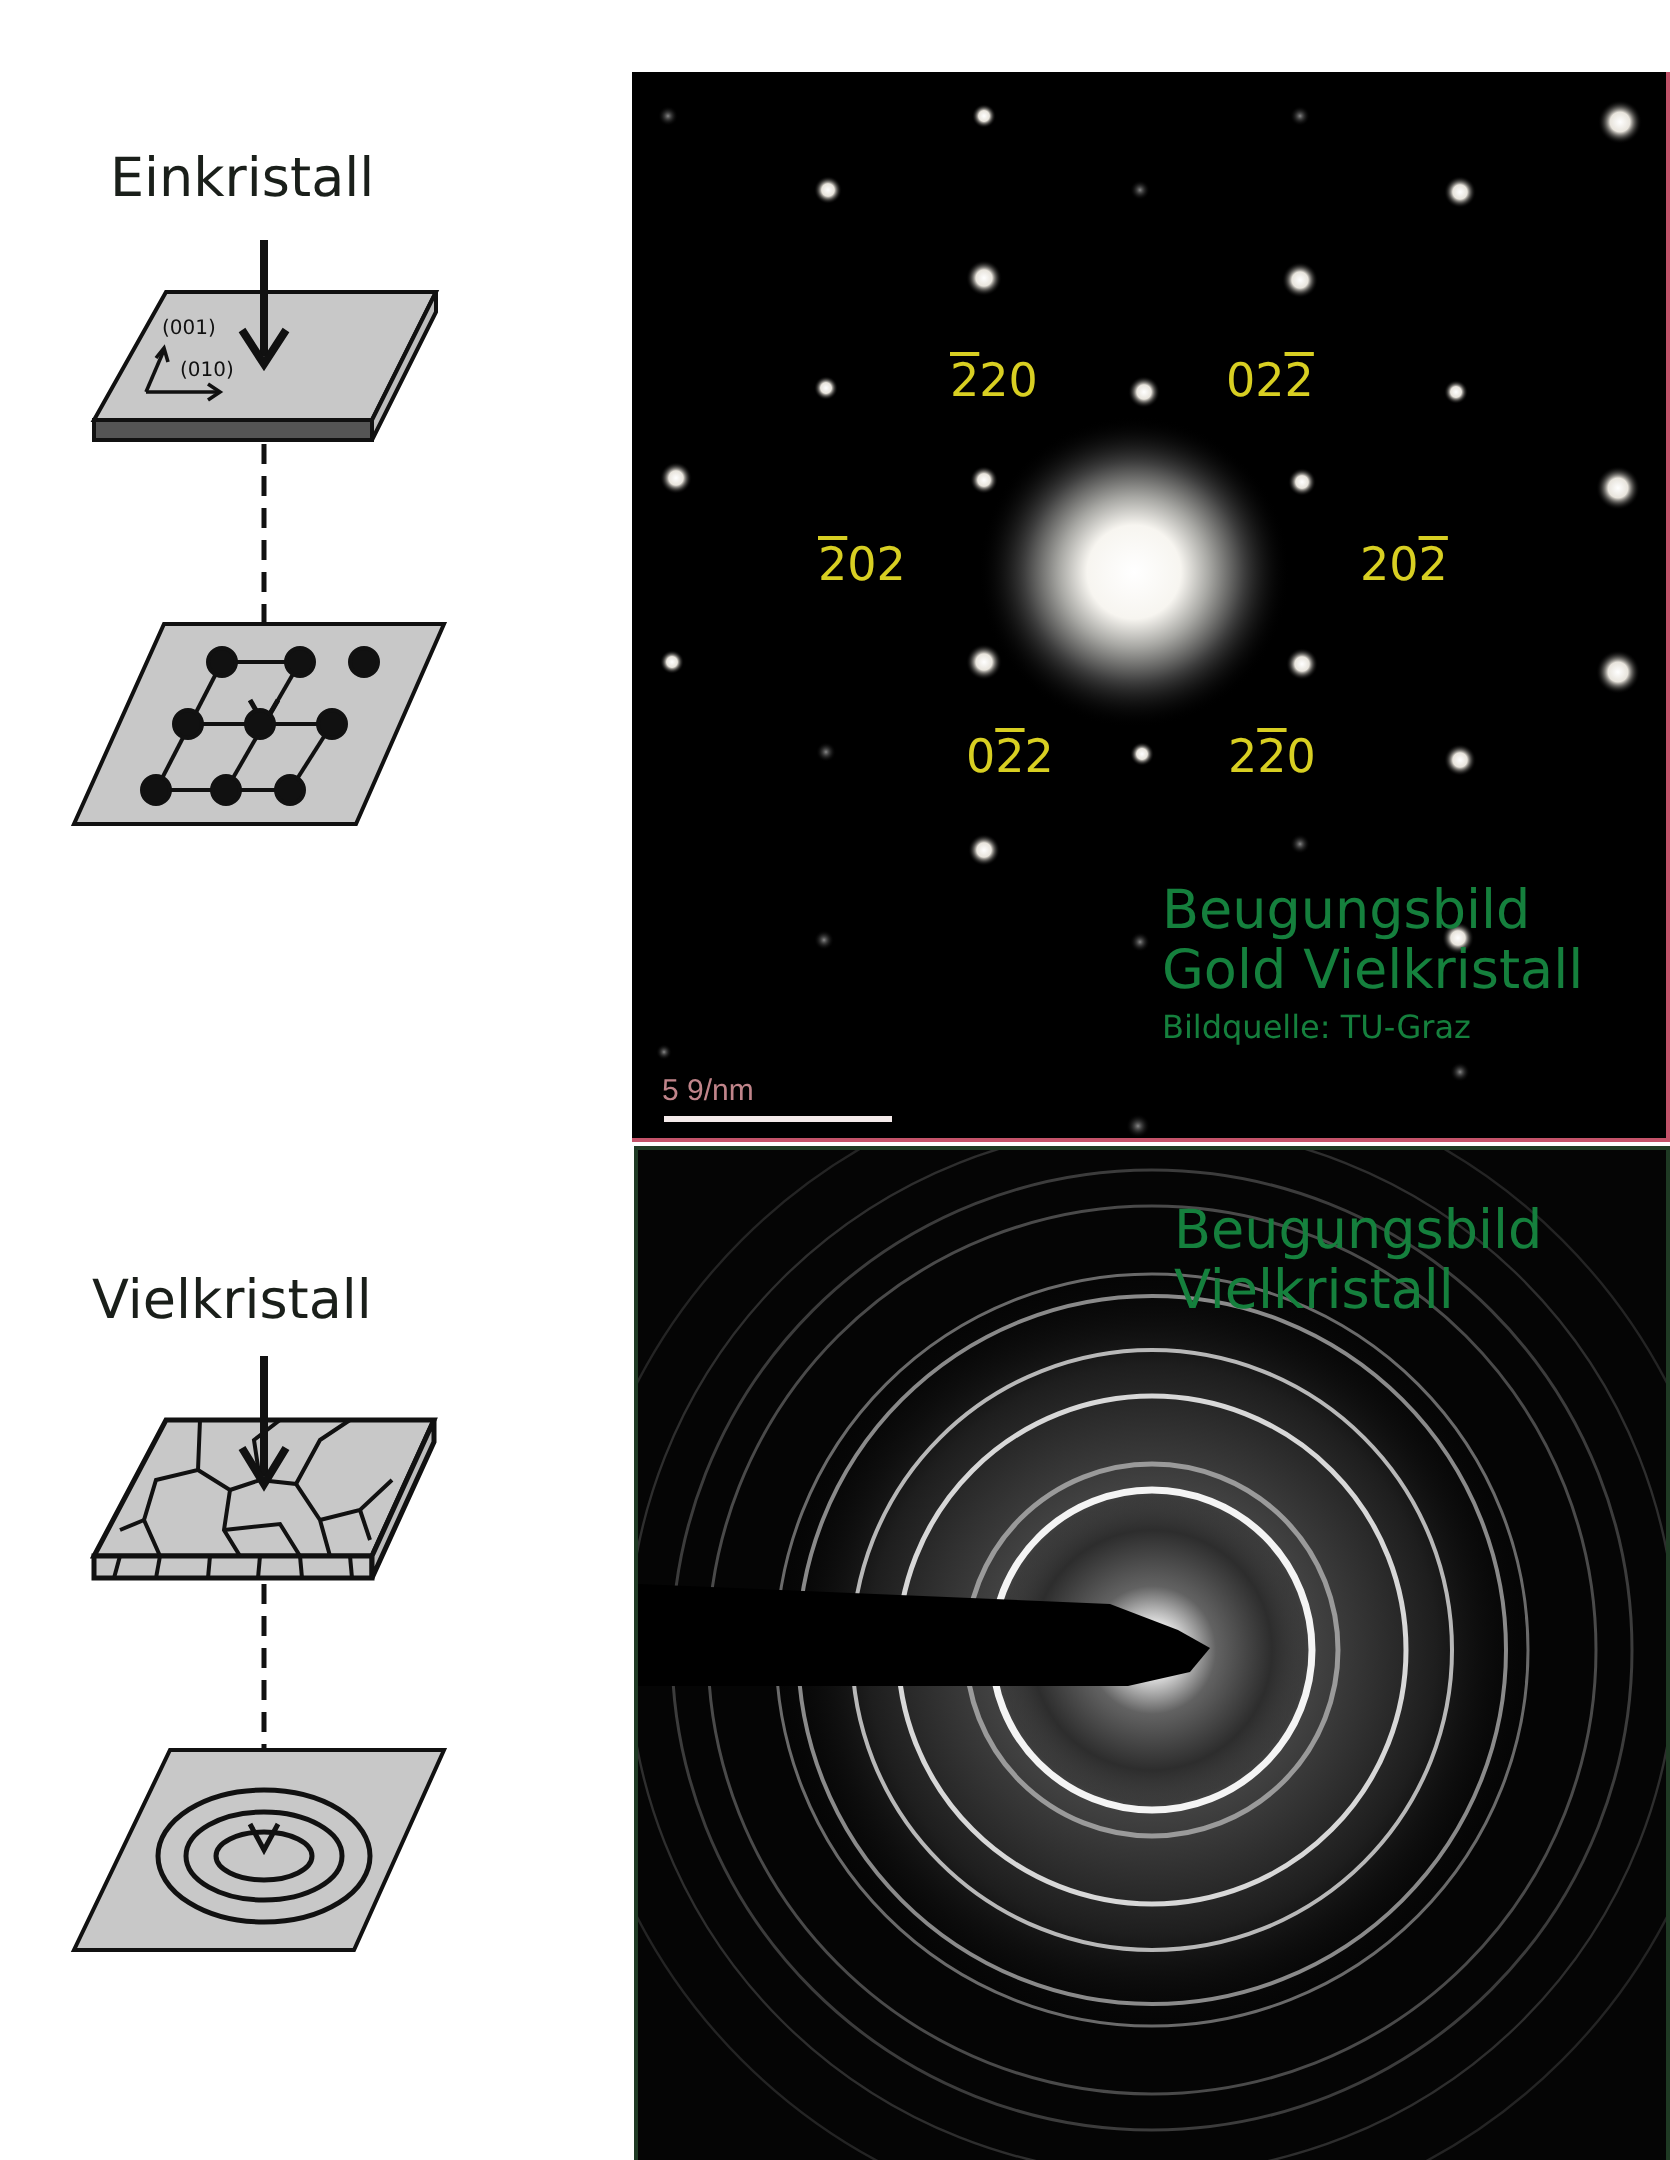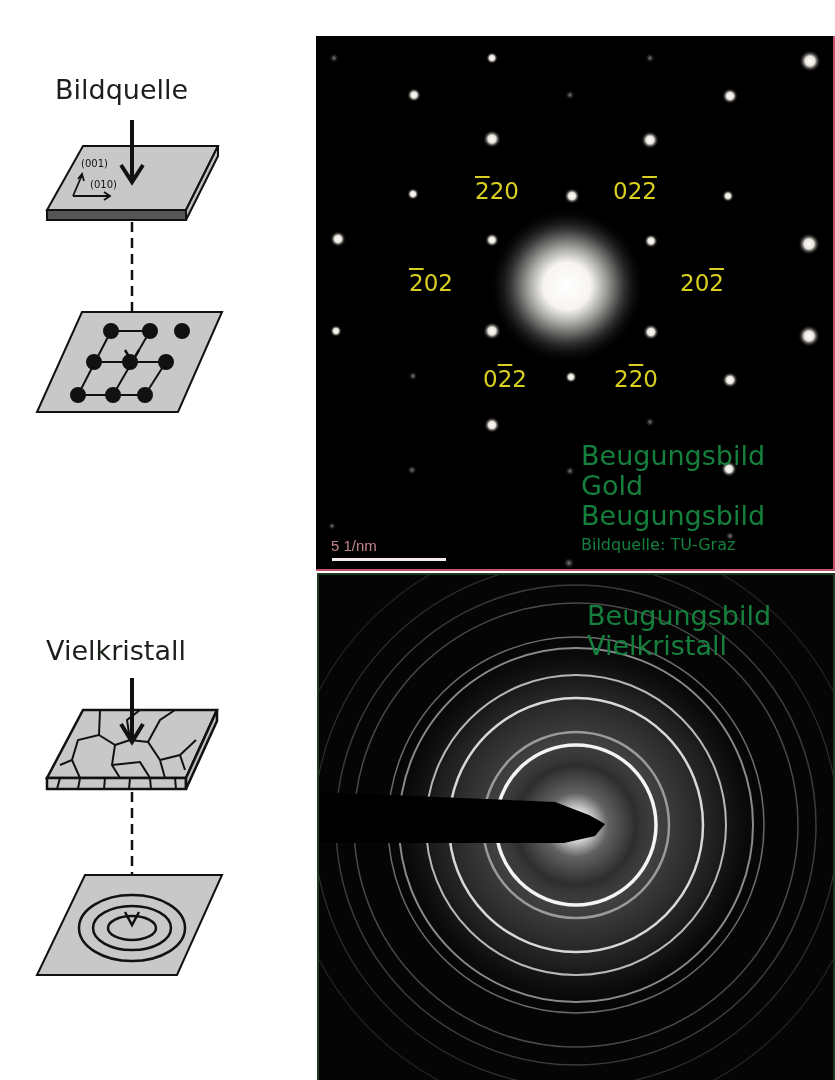--- a/index.html
+++ b/index.html
@@ -15,21 +15,21 @@
     .miller { position: absolute; color: #d8cf22; font-family: "DejaVu Sans", sans-serif;
               font-size: 23px; line-height: 1; }
     .bar { text-decoration: overline; text-decoration-thickness: 2px; }
     .scale-label { position: absolute; color: #c0848a; font-family: "Liberation Sans", sans-serif;
                    font-size: 15px; }
     .scale-bar { position: absolute; height: 3px; background: #f4eaea; }
   </style>
 </head>
 <body>
 
-<div class="label-left" style="left:55px; top:74px;">Bildquelle</div>
+<div class="label-left" style="left:55px; top:74px;">Einkristall</div>
 
 <svg class="schematic" width="260" height="360" style="top:120px;" viewBox="0 120 260 360">
 
   <g>
     <polygon points="83,146 218,146 186,210 47,210" fill="#c8c8c8" stroke="#111" stroke-width="2"></polygon>
     <polygon points="47,210 186,210 186,220 47,220" fill="#555" stroke="#111" stroke-width="2"></polygon>
     <polygon points="186,210 218,146 218,156 186,220" fill="#bdbdbd" stroke="#111" stroke-width="2"></polygon>
   </g>
 
   <g stroke="#111" stroke-width="1.8" fill="none">
@@ -179,25 +179,25 @@
   </div>
   <div class="miller" style="left:167px; top:332px;">
     <span>0</span><span class="bar">2</span><span>2</span>
   </div>
   <div class="miller" style="left:298px; top:332px;">
     <span>2</span><span class="bar">2</span><span>0</span>
   </div>
 
   <div class="panel-text" style="left:265px; top:405px;">
     <div style="font-size:27px;">Beugungsbild</div>
-    <div style="font-size:27px;">Gold Beugungsbild</div>
+    <div style="font-size:27px;">Gold Vielkristall</div>
     <div style="font-size:16px; margin-top:4px;">Bildquelle: TU-Graz</div>
   </div>
 
-  <div class="scale-label" style="left:15px; top:501px;">5 1/nm</div>
+  <div class="scale-label" style="left:15px; top:501px;">5 9/nm</div>
   <div class="scale-bar" style="left:16px; top:522px; width:114px;"></div>
 </div>
 
 <div class="panel" style="left:317px; top:573px; width:514px; height:505px; border:2px solid #1f3a24; background:#050505;">
   <svg width="514" height="505">
     <defs>
       <radialGradient id="halo" cx="50%" cy="50%" r="50%">
         <stop offset="0%" stop-color="#ffffff"></stop>
         <stop offset="18%" stop-color="#e0e0e0"></stop>
         <stop offset="40%" stop-color="#5a5a5a"></stop>

